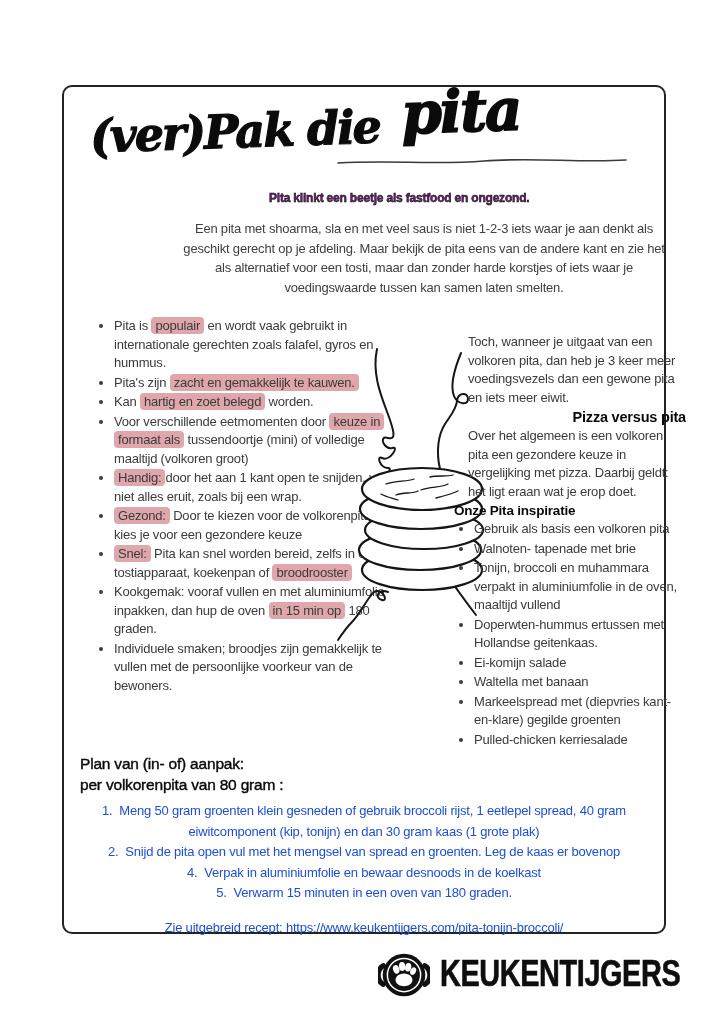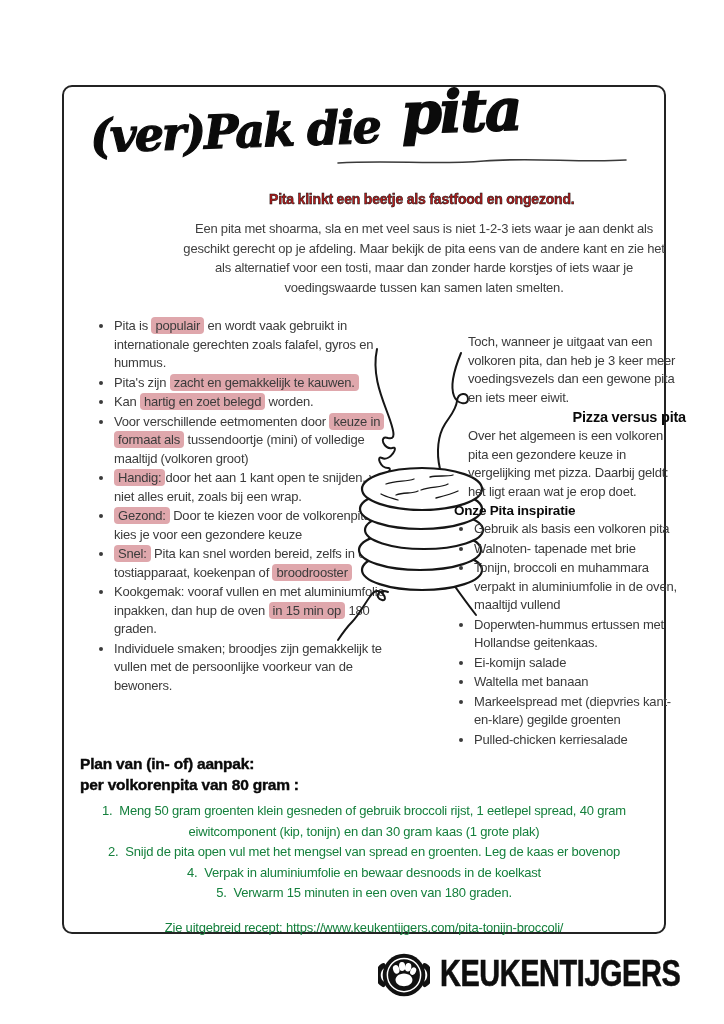--- a/index.html
+++ b/index.html
@@ -22,21 +22,21 @@
   }
   .script2 {
     font-family:"DejaVu Serif", serif; font-style:italic; font-weight:700;
     font-size:58px; letter-spacing:-2px; -webkit-text-stroke:1.6px #0b0b0b;
     position:relative; top:-8px; margin-left:22px;
   }
   .title-underline { position:absolute; left:272px; top:66px; }
   
   .subtitle {
     position:absolute; left:205px; top:104px; white-space:nowrap;
-    font-size:14px; font-weight:700; color:#b91c1c; -webkit-text-stroke:0.5px #0a0a0a;
+    font-size:12px; font-weight:700; color:#701a75; -webkit-text-stroke:0.5px #0a0a0a;
   }
   .intro {
     position:absolute; left:118px; top:132px; width:484px;
     font-size:13px; line-height:19.5px; text-align:center; color:#404040;
   }
   
   .left-col { position:absolute; left:30px; top:230px; width:302px; }
   .col-heading { font-size:13.5px; font-weight:700; color:#0a0a0a; margin:0 0 3px 2px; }
   ul.bullets { margin:0; padding:0 0 0 20px; font-size:13px; line-height:18.5px; }
   ul.bullets li { margin:0 0 1px 0; }
@@ -46,24 +46,24 @@
   }
   .right-col { position:absolute; left:392px; top:240px; width:230px;margin-top:6px; }
   .rc-par { margin:0; padding-left:12px; font-size:13px; line-height:18.5px; }
   .rc-heading { font-size:14.5px; font-weight:700; color:#0a0a0a; margin:2px 0 2px 0; }
   .rc-heading.center { text-align:right; }
   .rc-heading.small { font-size:13.5px; margin-left:-2px; }
   ul.rc-bullets { padding-left:18px; }
   
   .illustration { position:absolute; left:262px; top:245px; pointer-events:none; }
   
-  .plan-heading { position:absolute; left:16px; top:666px; font-size:15.5px; font-weight:700; color:#0a0a0a; line-height:21px; -webkit-text-stroke:0.4px #0a0a0a; }
+  .plan-heading { position:absolute; left:16px; top:666px; font-size:15.5px; font-weight:400; color:#0a0a0a; line-height:21px; -webkit-text-stroke:0.4px #0a0a0a; }
   .plan-list {
     position:absolute; left:11px; top:714px; width:578px;
-    font-size:13px; line-height:20.5px; text-align:center; color:#15803d;
+    font-size:13px; line-height:20.5px; text-align:center; color:#1d4ed8;
   }
   .recipe-link { margin-top:14px; cursor:pointer; }
   
   .footer { position:absolute; left:378px; top:948px; display:flex; align-items:center; gap:10px; }
   .brand {
     font-size:37px; font-weight:700; color:#0e0e0e; letter-spacing:-0.5px;
     transform:scaleX(0.78); transform-origin:left center; white-space:nowrap;
     -webkit-text-stroke:0.6px #0e0e0e;
   }
 </style>

